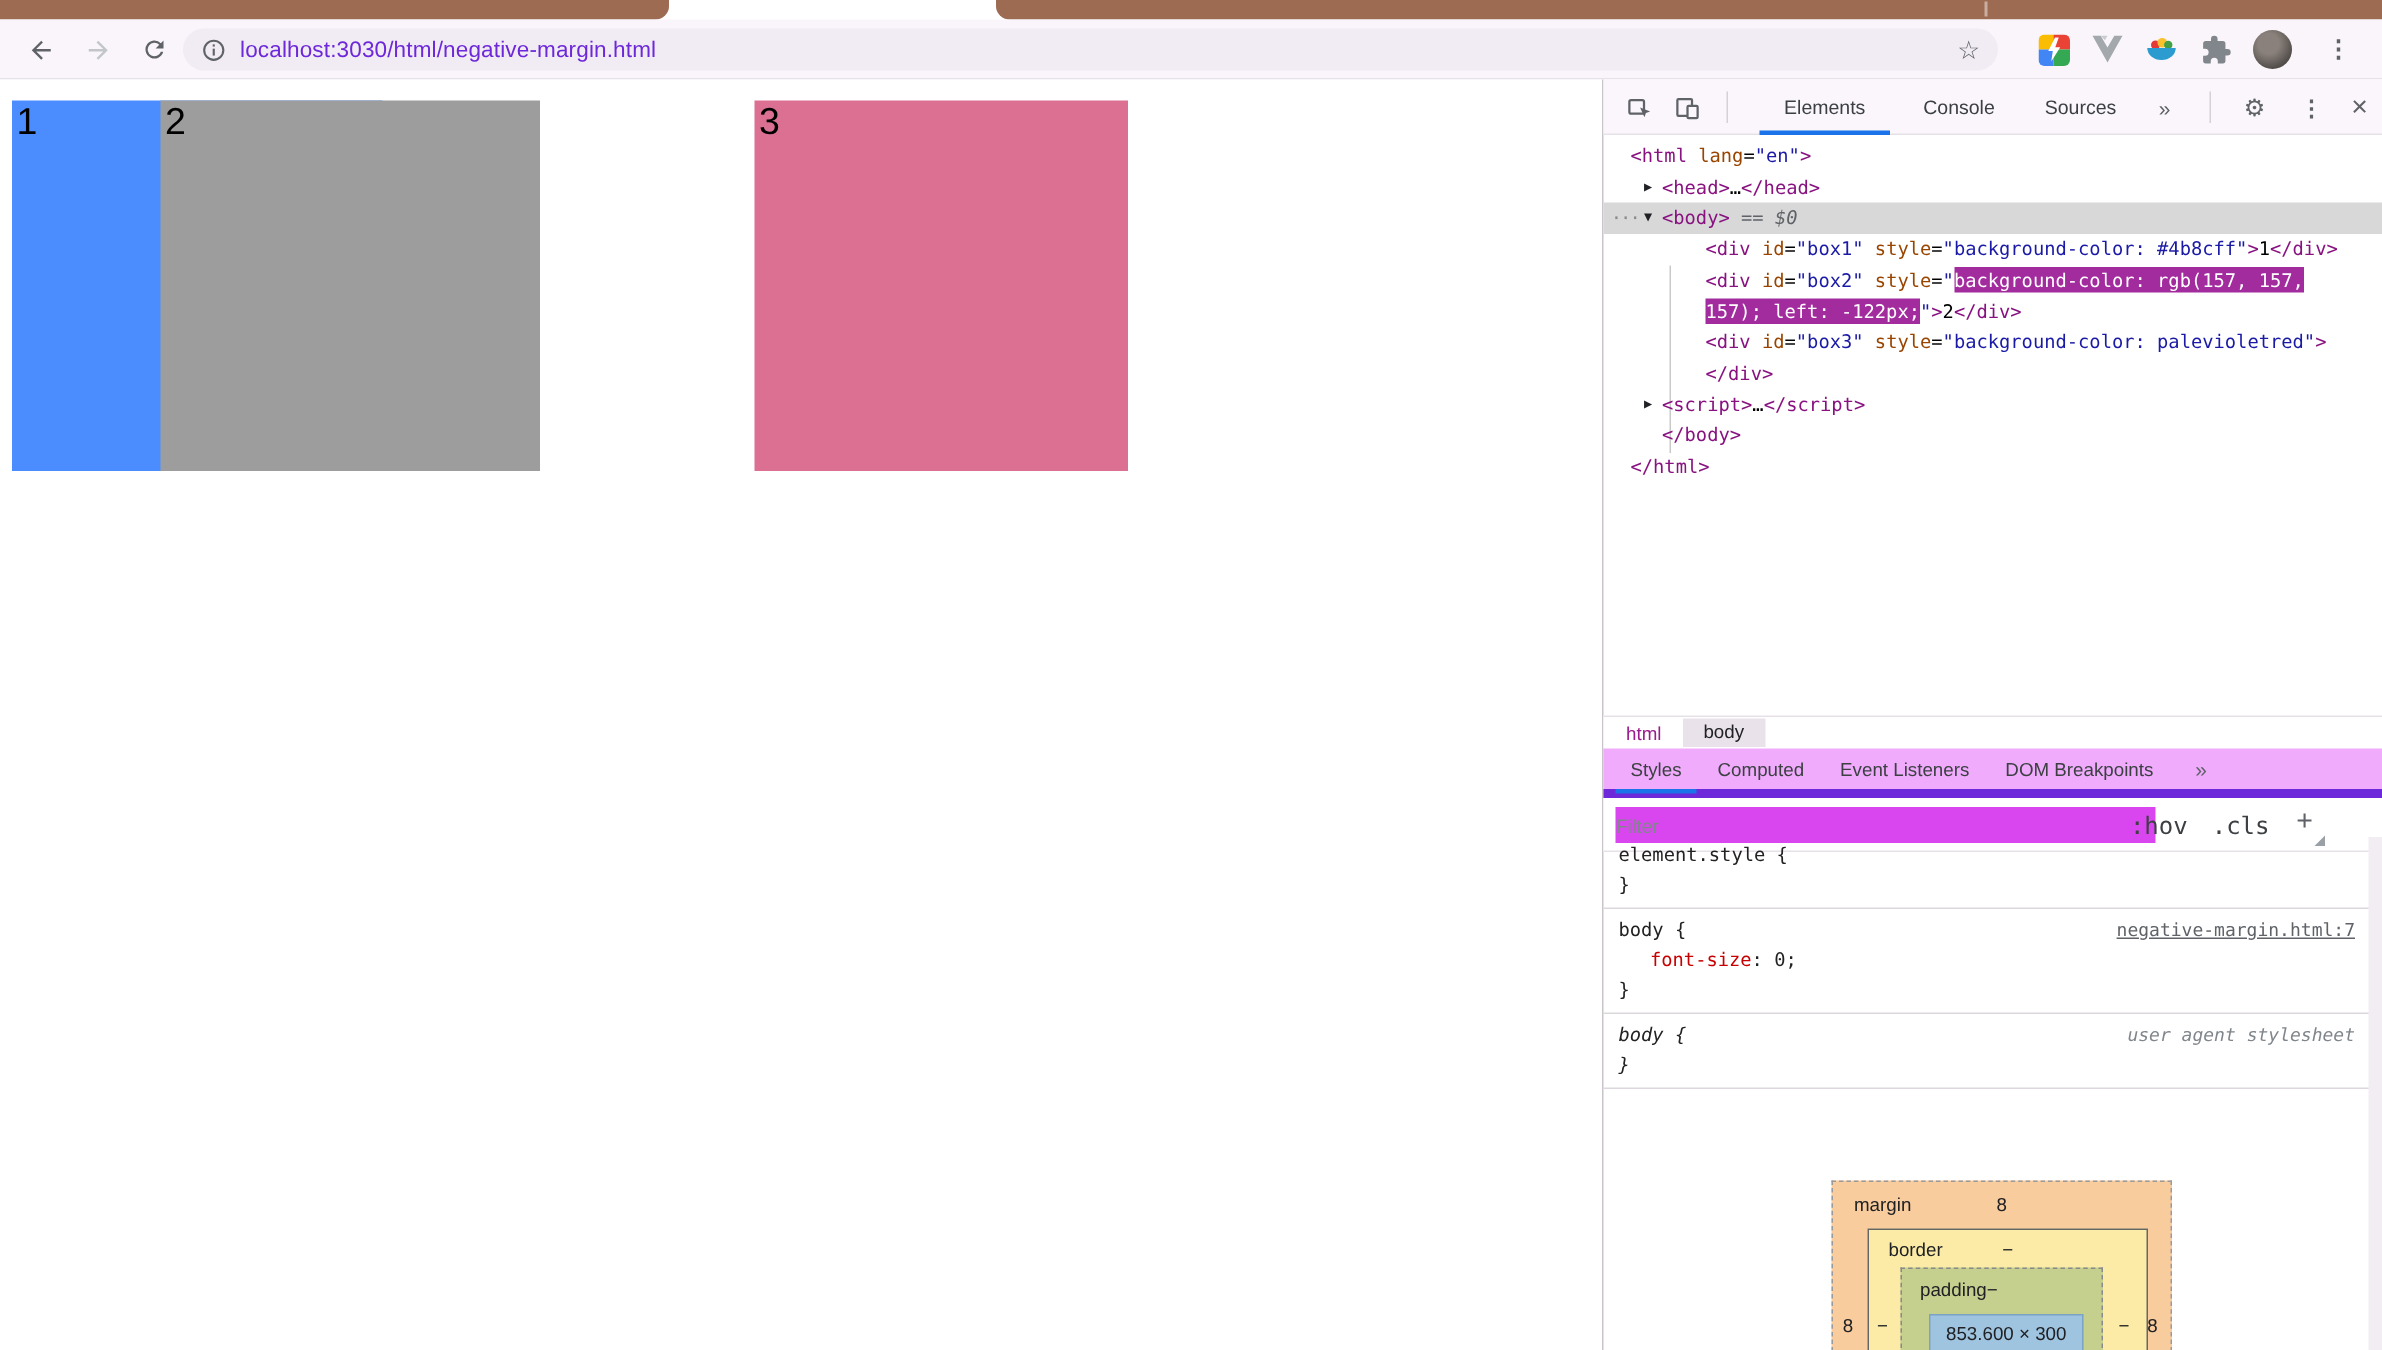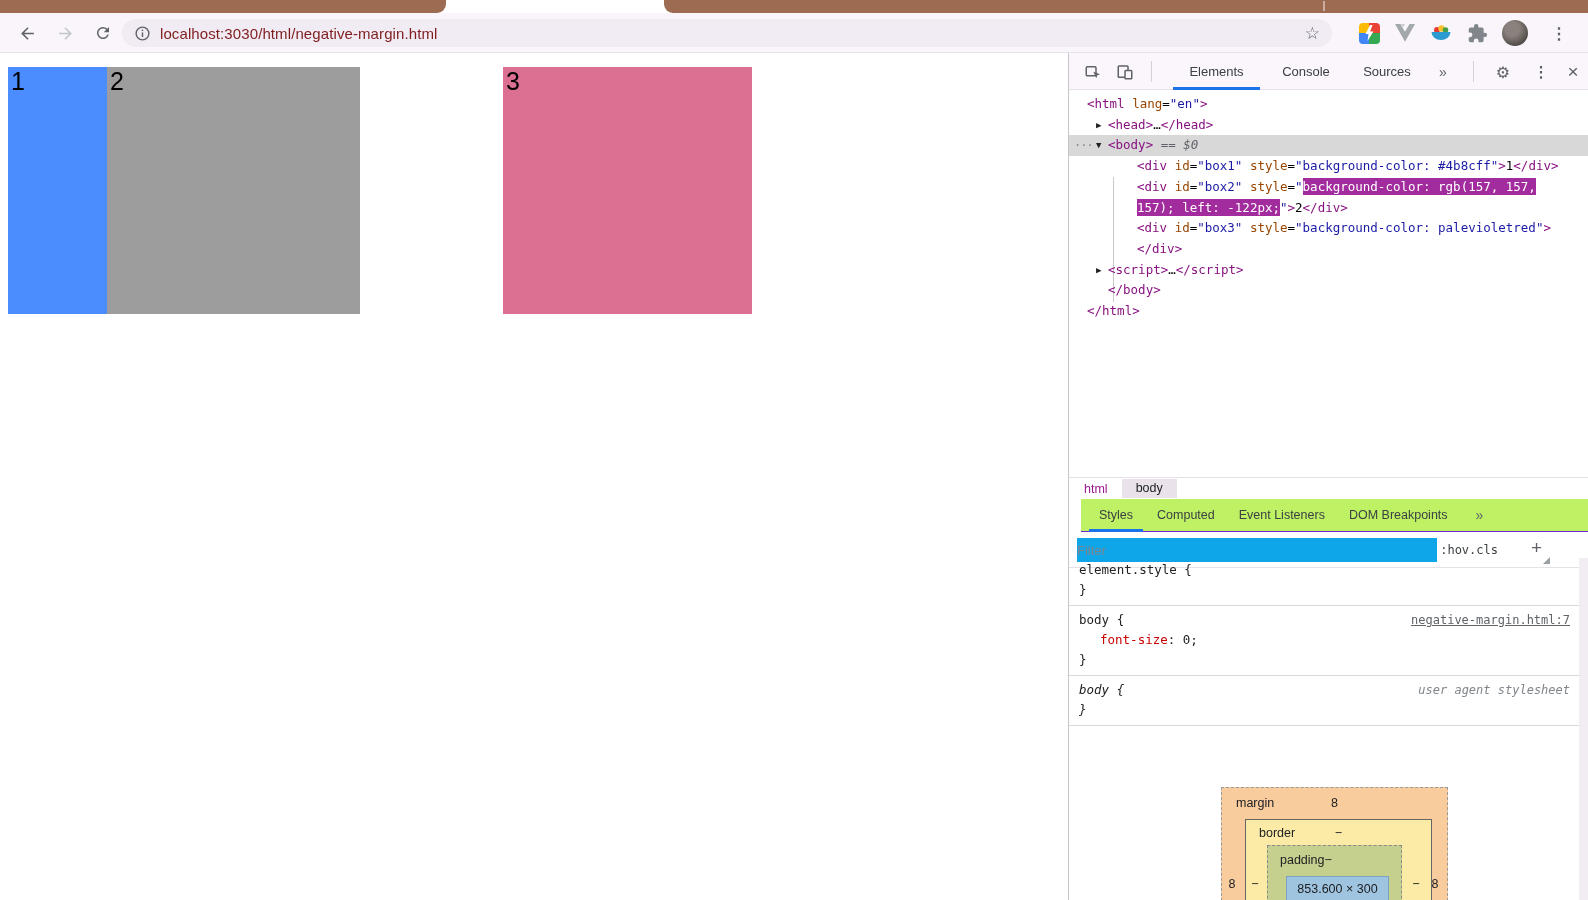--- a/index.html
+++ b/index.html
@@ -12,21 +12,21 @@
   .tabstrip { position:absolute; left:0; top:0; width:1588px; height:13px; background:#fff; }
   .tab-brown { position:absolute; top:0; height:13px; background:#9c6b52; }
   .tab-brown.left  { left:0; width:446px; border-bottom-right-radius:9px; }
   .tab-brown.right { left:664px; right:0; border-bottom-left-radius:9px; }
   .tab-divider { position:absolute; left:1323px; top:1px; width:2px; height:10px; background:rgba(255,255,255,.45); }
   
   .toolbar { position:absolute; left:0; top:13px; width:1588px; height:40px; background:#f9f5fa; border-bottom:1px solid #e6e1e8; }
   .nav-btn { position:absolute; top:6px; width:28px; height:28px; display:flex; align-items:center; justify-content:center; border-radius:50%; }
   .urlbar { position:absolute; left:122px; top:6px; width:1210px; height:28px; background:#f1ebf4; border-radius:14px; display:flex; align-items:center; }
   .urlbar .site-info { margin-left:12px; display:flex; align-items:center; }
-  .url-text { margin-left:9px; font-size:15px; color:#7f1d1d; letter-spacing:.1px; white-space:nowrap; }
+  .url-text { margin-left:9px; font-size:15px; color:#6d28d9; letter-spacing:.1px; white-space:nowrap; }
   .star { position:absolute; right:12px; top:4px; font-size:17px; color:#5f6368; }
   .ext-icon { position:absolute; top:7px; width:26px; height:26px; display:flex; align-items:center; justify-content:center; }
   .pagespeed { width:21px; height:21px; border-radius:4px; overflow:hidden; position:relative; }
   .pq { position:absolute; width:50%; height:50%; }
   .pq.tl{left:0;top:0;background:#fbbc04;} .pq.tr{right:0;top:0;background:#ea4335;}
   .pq.bl{left:0;bottom:0;background:#4285f4;} .pq.br{right:0;bottom:0;background:#34a853;}
   .avatar { width:26px; height:26px; border-radius:50%; background:radial-gradient(circle at 40% 35%, #8a817c 0 30%, #55504c 70%, #3c3835 100%); }
   .kebab { font-size:16px; color:#5f6368; font-weight:bold; }
   
   .page { position:absolute; left:0; top:53px; width:1068px; height:847px; background:#fff; }
@@ -56,30 +56,30 @@
   .tk-attr { color:#994500; }
   .tk-val { color:#1a1aa6; }
   .tk-pln { color:#000; }
   .tk-anno { color:#5f6368; font-style:italic; }
   .tk-hl { background:#a22b9e; color:#fff; padding:1px 0; }
   
   .crumbs { position:absolute; left:0; top:424px; right:0; height:22px; background:#fff; border-top:1px solid #e6e1e8; font-size:12.5px; display:flex; align-items:center; }
   .crumb-html { margin-left:15px; color:#9b1a8f; }
   .crumb-body { margin-left:14px; background:#e9e2ea; color:#202124; padding:2px 14px 3px 14px; }
   
-  .sbtabs { position:absolute; left:12px; top:446px; right:0; height:33px; background:#bef264; border-bottom:1px solid #6d28d9; display:flex; align-items:center; font-size:12.5px; color:#3c4043; }
+  .sbtabs { position:absolute; left:0; top:446px; right:0; height:33px; background:#f0abfc; border-bottom:6px solid #6d28d9; display:flex; align-items:center; font-size:12.5px; color:#3c4043; }
   .sbtab { position:relative; height:33px; display:flex; align-items:center; padding:0 12px; }
   .sbtab:first-child { margin-left:6px; }
   .sbtab.active::after { content:""; position:absolute; left:2px; right:2px; bottom:0; height:3px; background:#1a73e8; }
   .sb-more { margin-left:16px; color:#5f6368; font-size:14px; }
   
   .filter-row { position:absolute; left:0; top:479px; right:0; height:36px; background:#fff; border-bottom:1px solid #e6e1e8; }
-  .filter-input { position:absolute; left:8px; top:6px; width:360px; height:24px; border:none; outline:none; background:#0ea5e9; font-size:13px; font-family:"Liberation Sans",sans-serif; color:#202124; }
+  .filter-input { position:absolute; left:8px; top:6px; width:360px; height:24px; border:none; outline:none; background:#d946ef; font-size:13px; font-family:"Liberation Sans",sans-serif; color:#202124; }
   .filter-input::placeholder { color:#80868b; }
-  .filter-right { position:absolute; right:90px; top:0; height:36px; display:flex; align-items:center; font-family:"DejaVu Sans Mono","Liberation Mono",monospace; font-size:12px; color:#3c4043; }
+  .filter-right { position:absolute; right:75px; top:0; height:36px; display:flex; align-items:center; gap:16px; font-family:"DejaVu Sans Mono","Liberation Mono",monospace; font-size:16px; color:#3c4043; }
   .filter-plus { position:absolute; right:46px; top:5px; font-size:19px; color:#5f6368; font-family:"Liberation Sans",sans-serif; }
   .corner-grip { position:absolute; right:38px; bottom:3px; width:0; height:0; border-left:7px solid transparent; border-bottom:7px solid #9aa0a6; }
   
   .styles { position:absolute; left:0; top:503px; right:8px; font-family:"DejaVu Sans Mono","Liberation Mono",monospace; font-size:12.5px; line-height:20px; color:#202124; }
   .style-section { padding:4px 10px 5px 10px; border-bottom:1px solid #dcd7dd; }
   .style-section.ua { font-style:italic; color:#37352f; }
   .style-line.prop { padding-left:21px; }
   .tk2-sel { color:#222; }
   .tk2-brace { color:#222; }
   .tk2-prop { color:#c80000; }

